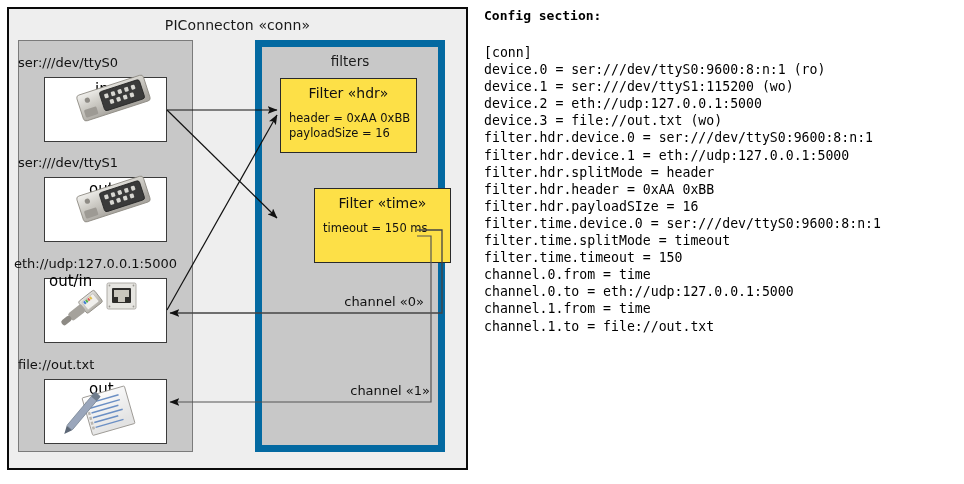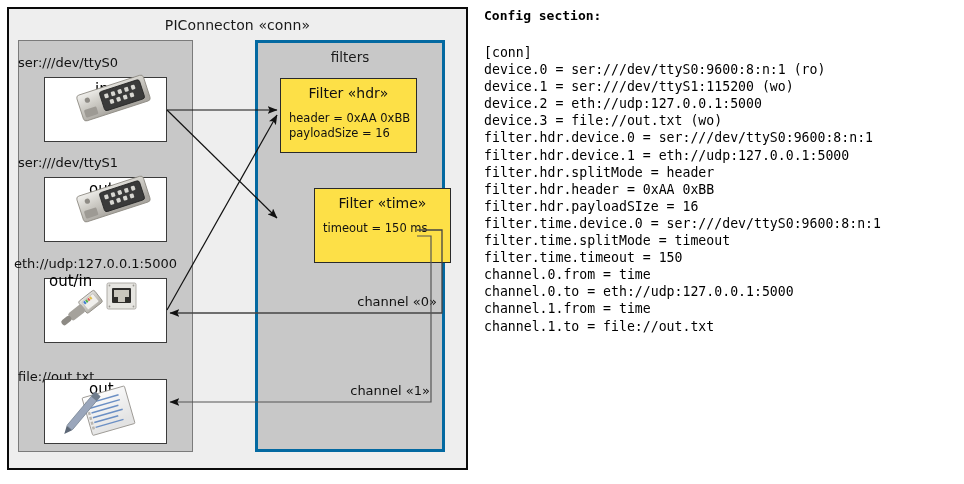--- a/index.html
+++ b/index.html
@@ -50,21 +50,21 @@
     border: 1px solid #7b7b7b;
     box-sizing: border-box;
   }
 
   
   .filters-group {
     position: absolute;
     left: 255px; top: 40px;
     width: 190px; height: 412px;
     background: #c8c8c8;
-    border: 3px solid #0369a1;
+    border: 7px solid #0369a1;
     box-sizing: border-box;
   }
   .filters-title {
     position: absolute;
     left: 0; top: 6px;
     width: 100%;
     text-align: center;
     font-size: 13.5px;
     color: #1a1a1a;
   }
@@ -171,41 +171,41 @@
   <div class="dev-label" style="left:18px; top:155px; width:175px;">ser:///dev/ttyS1</div>
   <div class="dev-box" style="left:44px; top:177px; width:123px; height:65px;">
   </div>
   <div class="dev-io" style="left:89px; top:180px;">out</div>
 
   <div class="dev-label" style="left:14px; top:256px; width:183px;">eth://udp:127.0.0.1:5000</div>
   <div class="dev-box" style="left:44px; top:278px; width:123px; height:65px;">
   </div>
   <div class="dev-io" style="left:49px; top:272px;">out/in</div>
 
-  <div class="dev-label" style="left:18px; top:357px; width:175px;margin-top:12px;">file://out.txt</div>
+  <div class="dev-label" style="left:18px; top:357px; width:175px;">file://out.txt</div>
   <div class="dev-box" style="left:44px; top:379px; width:123px; height:65px;">
   </div>
   <div class="dev-io" style="left:89px; top:380px;">out</div>
 
   <div class="filters-group">
     <div class="filters-title">filters</div>
   </div>
 
   <div class="filter-card" style="left:280px; top:78px; width:137px; height:75px;">
     <div class="filter-title">Filter «hdr»</div>
     <div class="filter-body" style="top:32px;">header = 0xAA 0xBB
 payloadSize = 16</div>
   </div>
 
   <div class="filter-card" style="left:280px; top:188px; width:137px; height:75px;margin-left:34px;">
     <div class="filter-title">Filter «time»</div>
     <div class="filter-body" style="top:32px;">timeout = 150 ms</div>
   </div>
 
-  <div class="channel-label" style="left:253px; top:294px; width:148px;padding-left:36px;">channel «0»</div>
+  <div class="channel-label" style="left:240px; top:294px; width:148px;padding-left:36px;">channel «0»</div>
   <div class="channel-label" style="left:255px; top:383px; width:175px;">channel «1»</div>
 
   <svg class="overlay" viewBox="0 0 478 484" xmlns="http://www.w3.org/2000/svg">
     <defs>
       <marker id="arrow" markerWidth="10" markerHeight="8" refX="9.4" refY="4" orient="auto" markerUnits="userSpaceOnUse">
         <path d="M0,0 L10,4 L0,8 L2.1,4 Z" fill="#111111"></path>
       </marker>
       <linearGradient id="metal" x1="0" y1="0" x2="0.4" y2="1">
         <stop offset="0%" stop-color="#f2f1ee"></stop>
         <stop offset="45%" stop-color="#cfcdc7"></stop>

